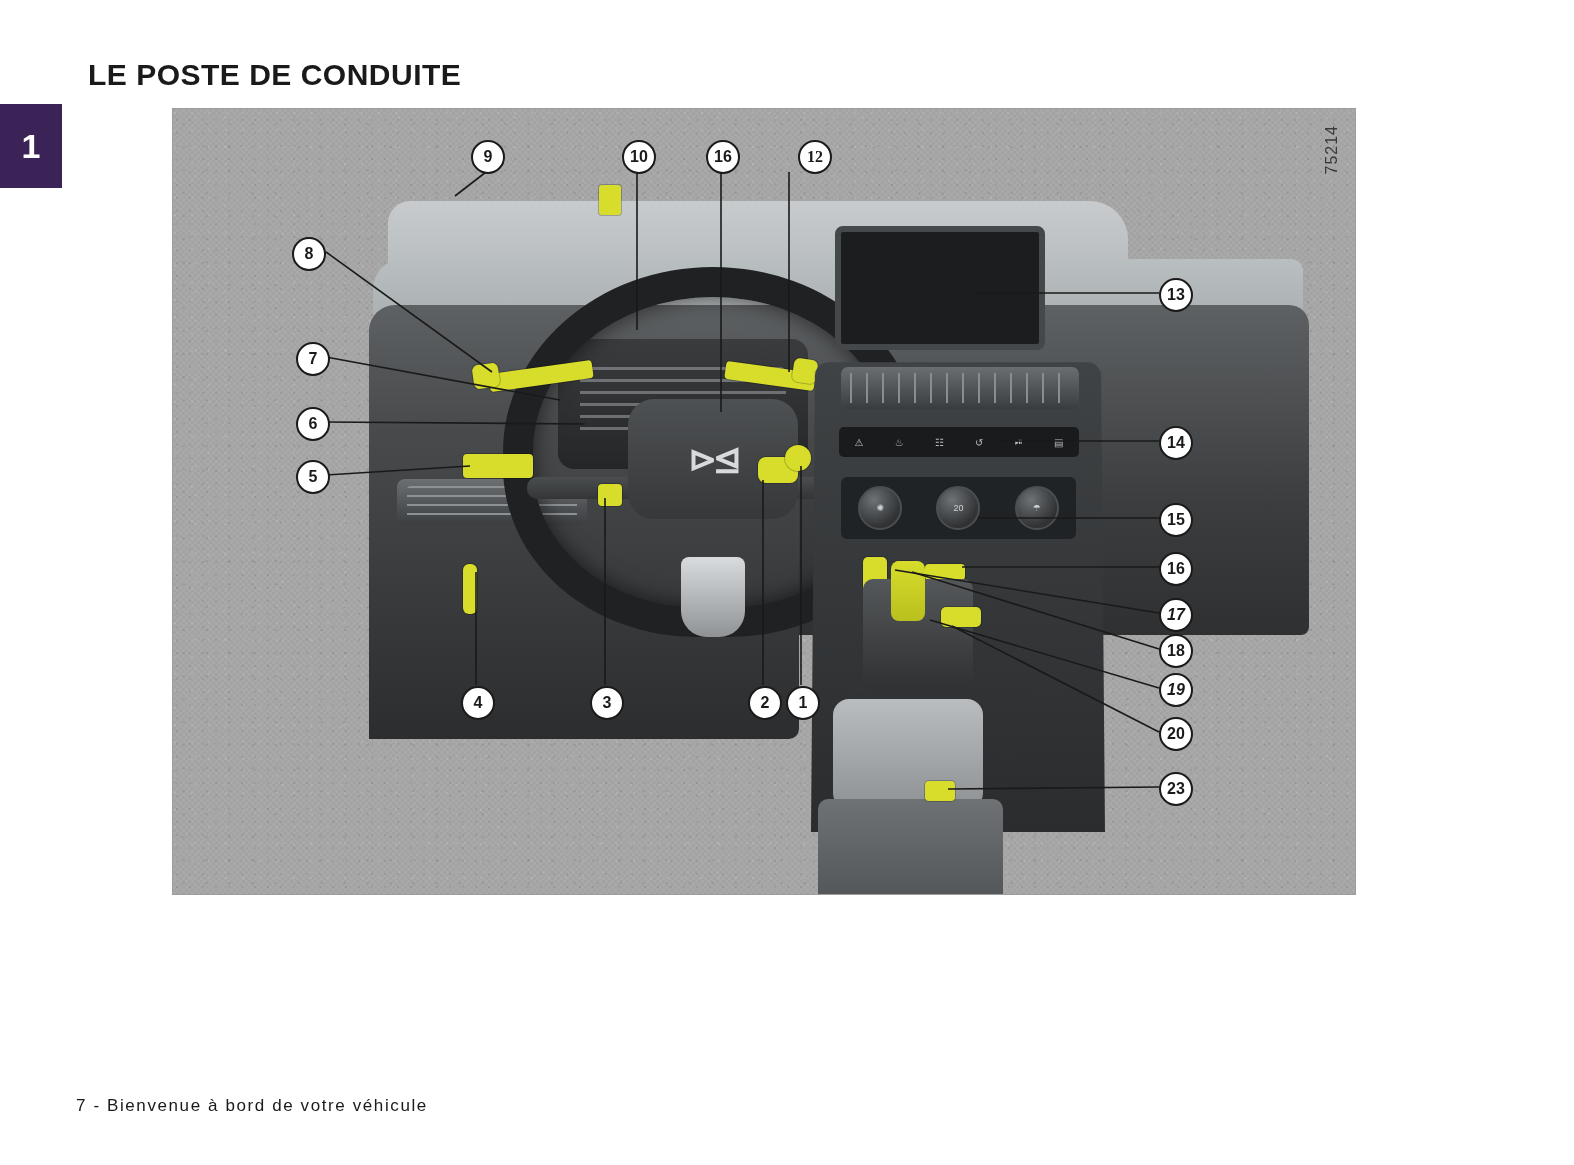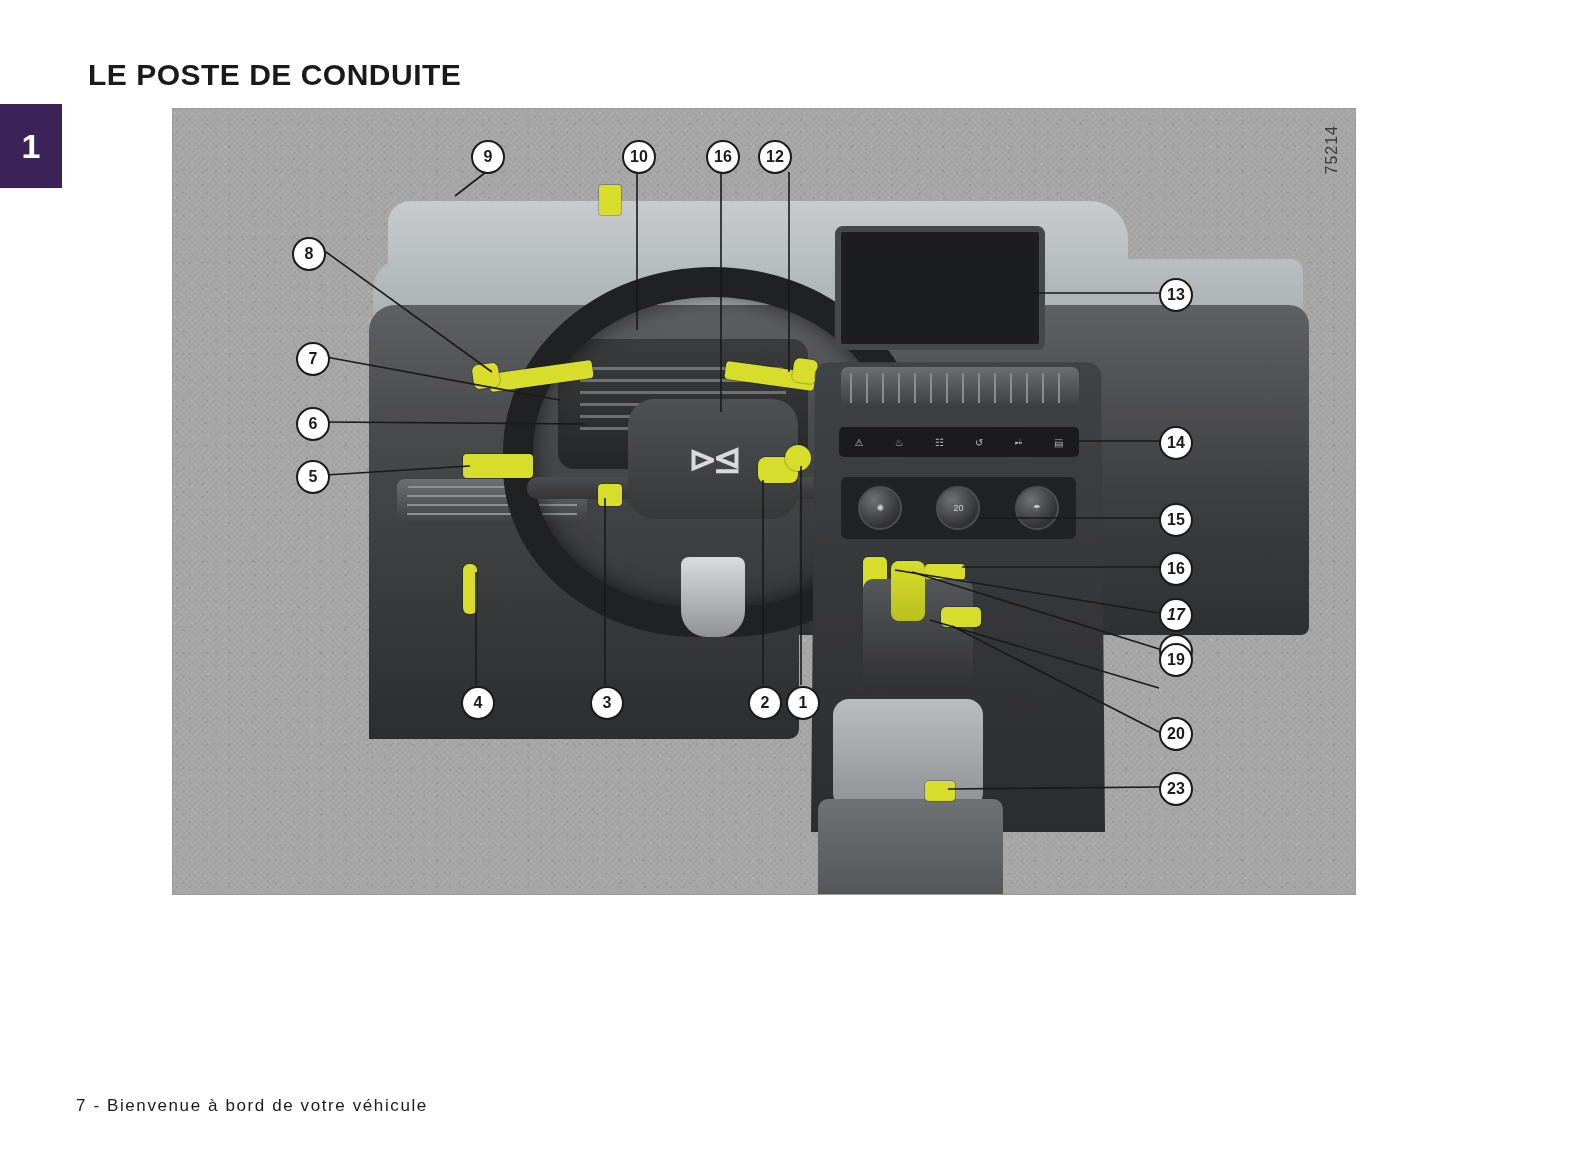--- a/index.html
+++ b/index.html
@@ -406,25 +406,25 @@
     <div class="marker" style="left: 748px; top: 686px;">2</div>
     <div class="marker" style="left: 590px; top: 686px;">3</div>
     <div class="marker" style="left: 461px; top: 686px;">4</div>
     <div class="marker" style="left: 296px; top: 460px;">5</div>
     <div class="marker" style="left: 296px; top: 407px;">6</div>
     <div class="marker" style="left: 296px; top: 342px;">7</div>
     <div class="marker" style="left: 292px; top: 237px;">8</div>
     <div class="marker" style="left: 471px; top: 140px;">9</div>
     <div class="marker" style="left: 622px; top: 140px;">10</div>
     <div class="marker" style="left: 706px; top: 140px;">16</div>
-    <div class="marker" style="left: 758px; top: 140px;">12</div>
+    <div class="marker" style="left: 798px; top: 140px; font-family: Liberation Serif, serif;">12</div>
     <div class="marker" style="left: 1159px; top: 278px;">13</div>
     <div class="marker" style="left: 1159px; top: 426px;">14</div>
     <div class="marker" style="left: 1159px; top: 503px;">15</div>
     <div class="marker" style="left: 1159px; top: 552px;">16</div>
     <div class="marker" style="left: 1159px; top: 598px; font-style: italic;">17</div>
     <div class="marker" style="left: 1159px; top: 634px; text-align: center;">18</div>
-    <div class="marker" style="left: 1159px; top: 643px;">19</div>
+    <div class="marker" style="left: 1159px; top: 673px; font-style: italic;">19</div>
     <div class="marker" style="left: 1159px; top: 717px;">20</div>
     <div class="marker" style="left: 1159px; top: 772px;">23</div>
   </div>
 
 <div class="footer">7 - Bienvenue à bord de votre véhicule</div>
 
 </body></html>

